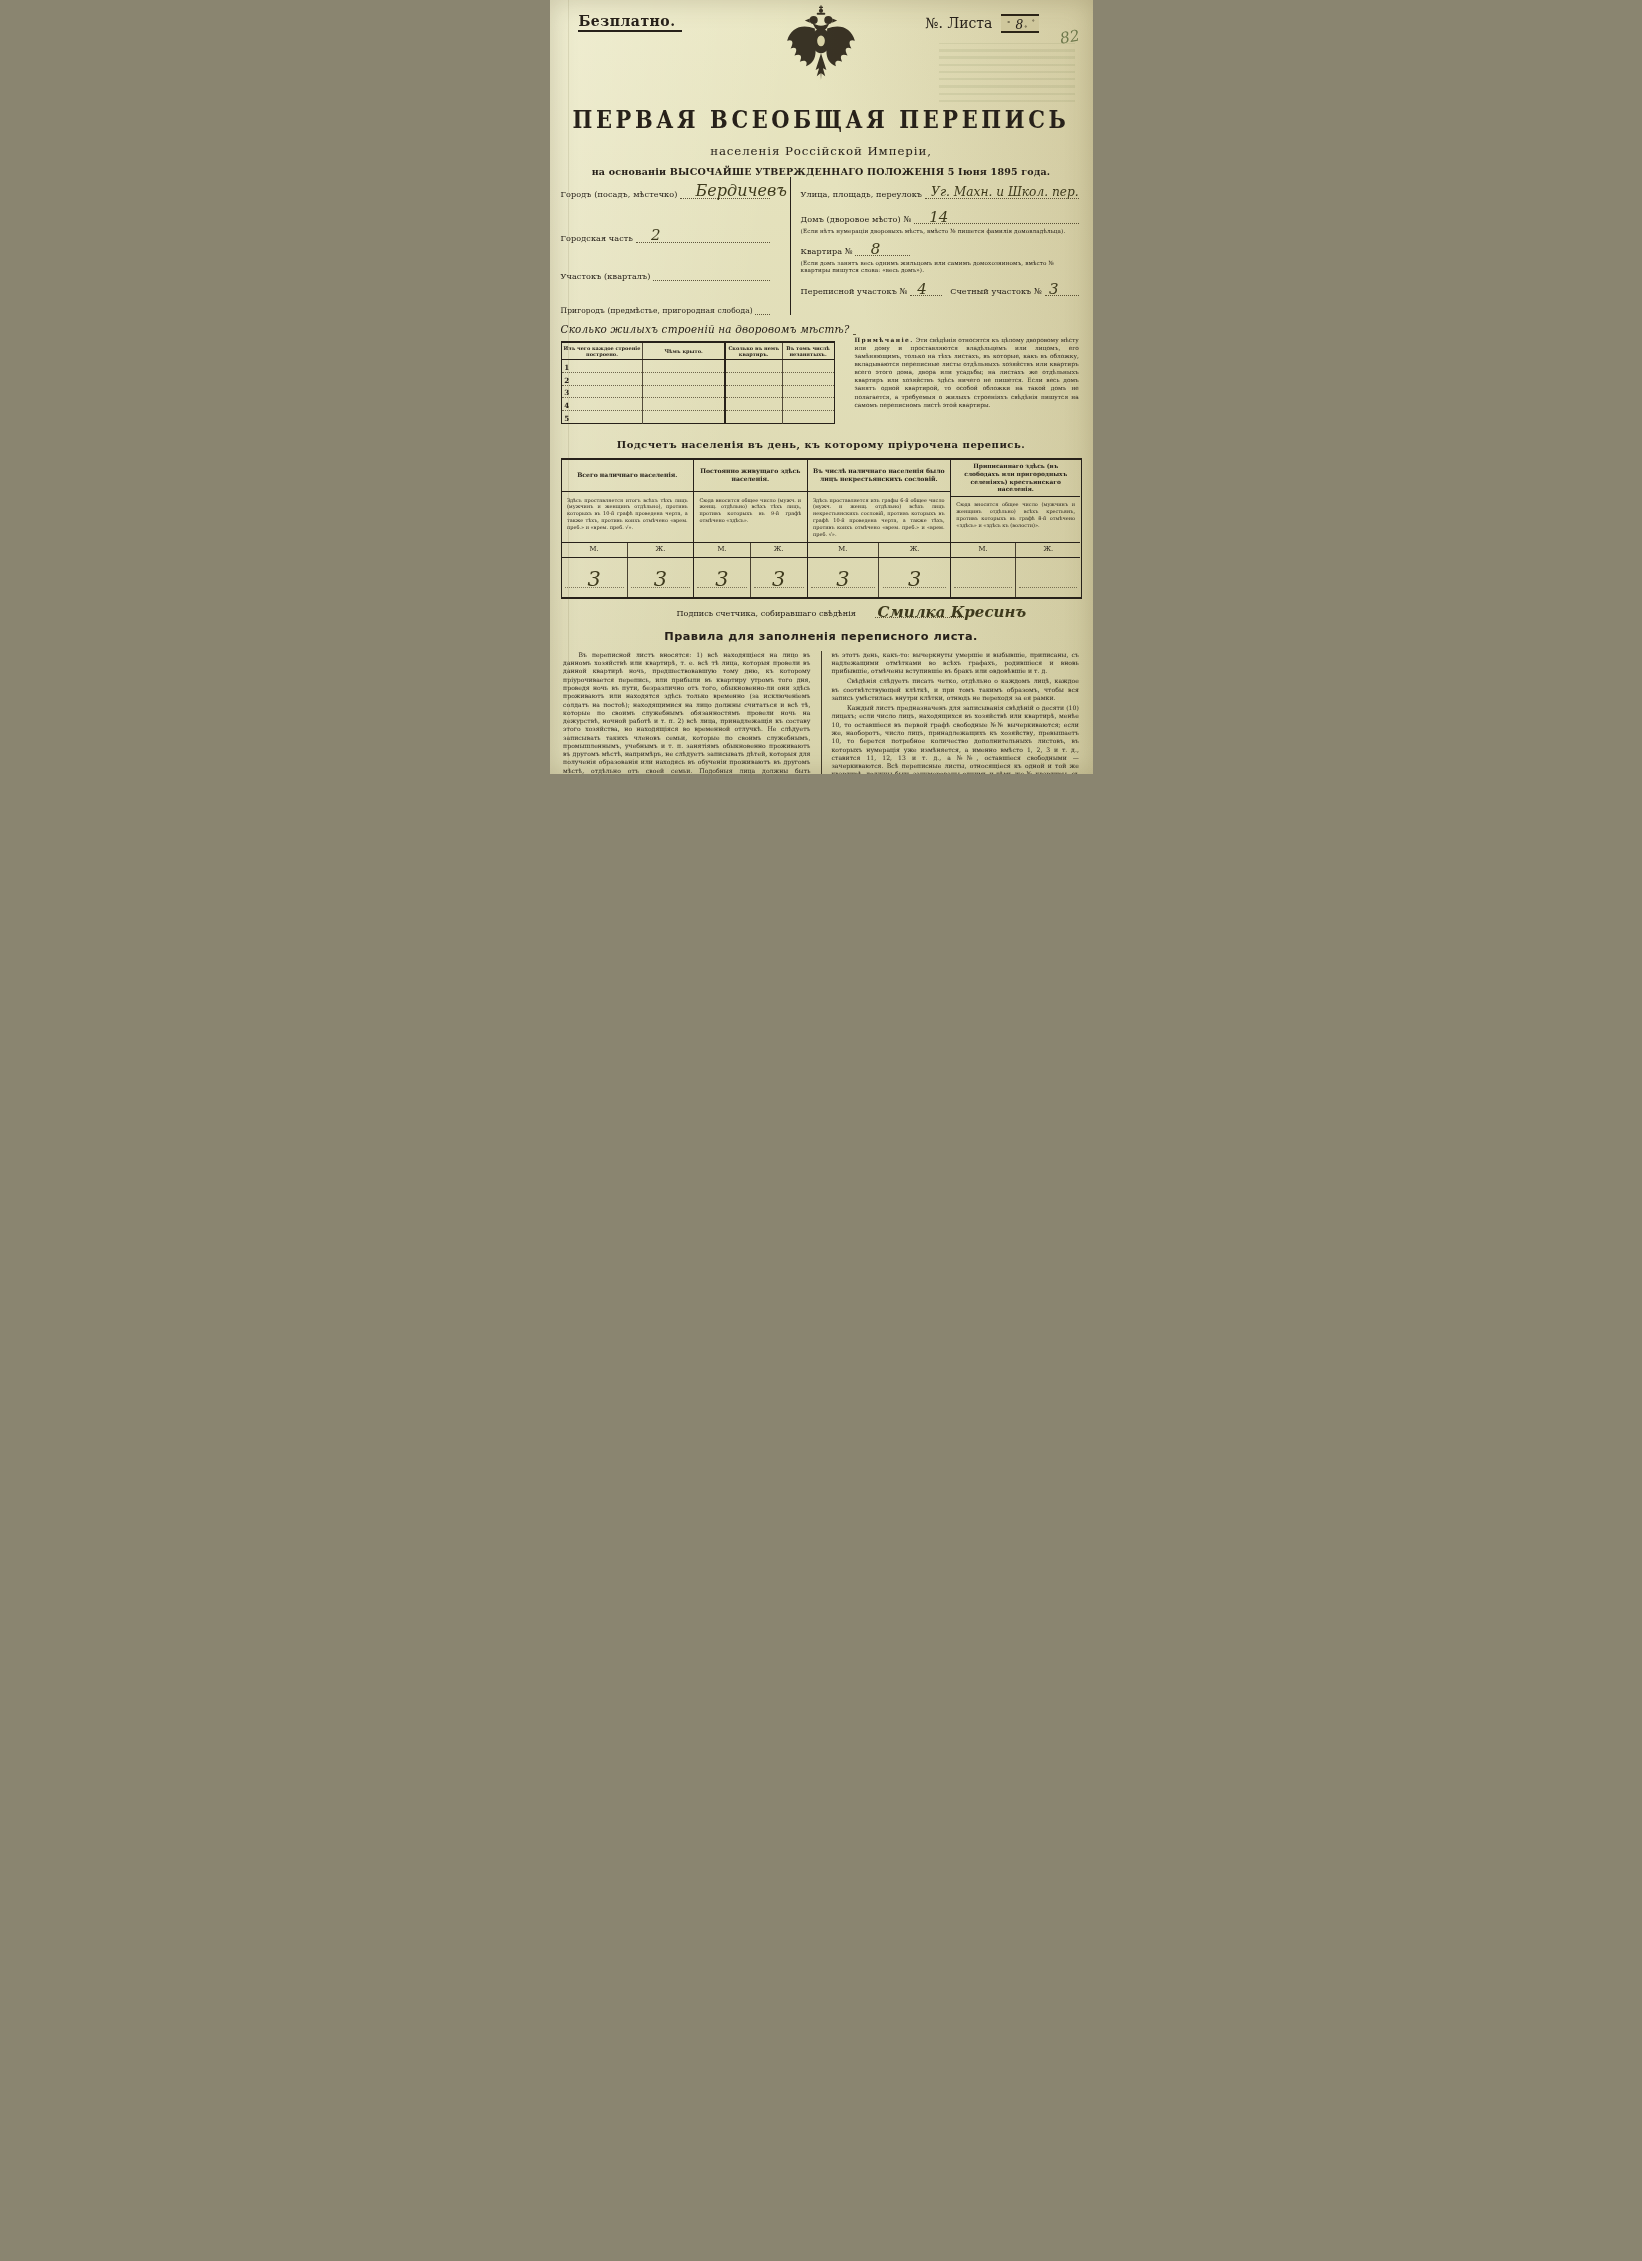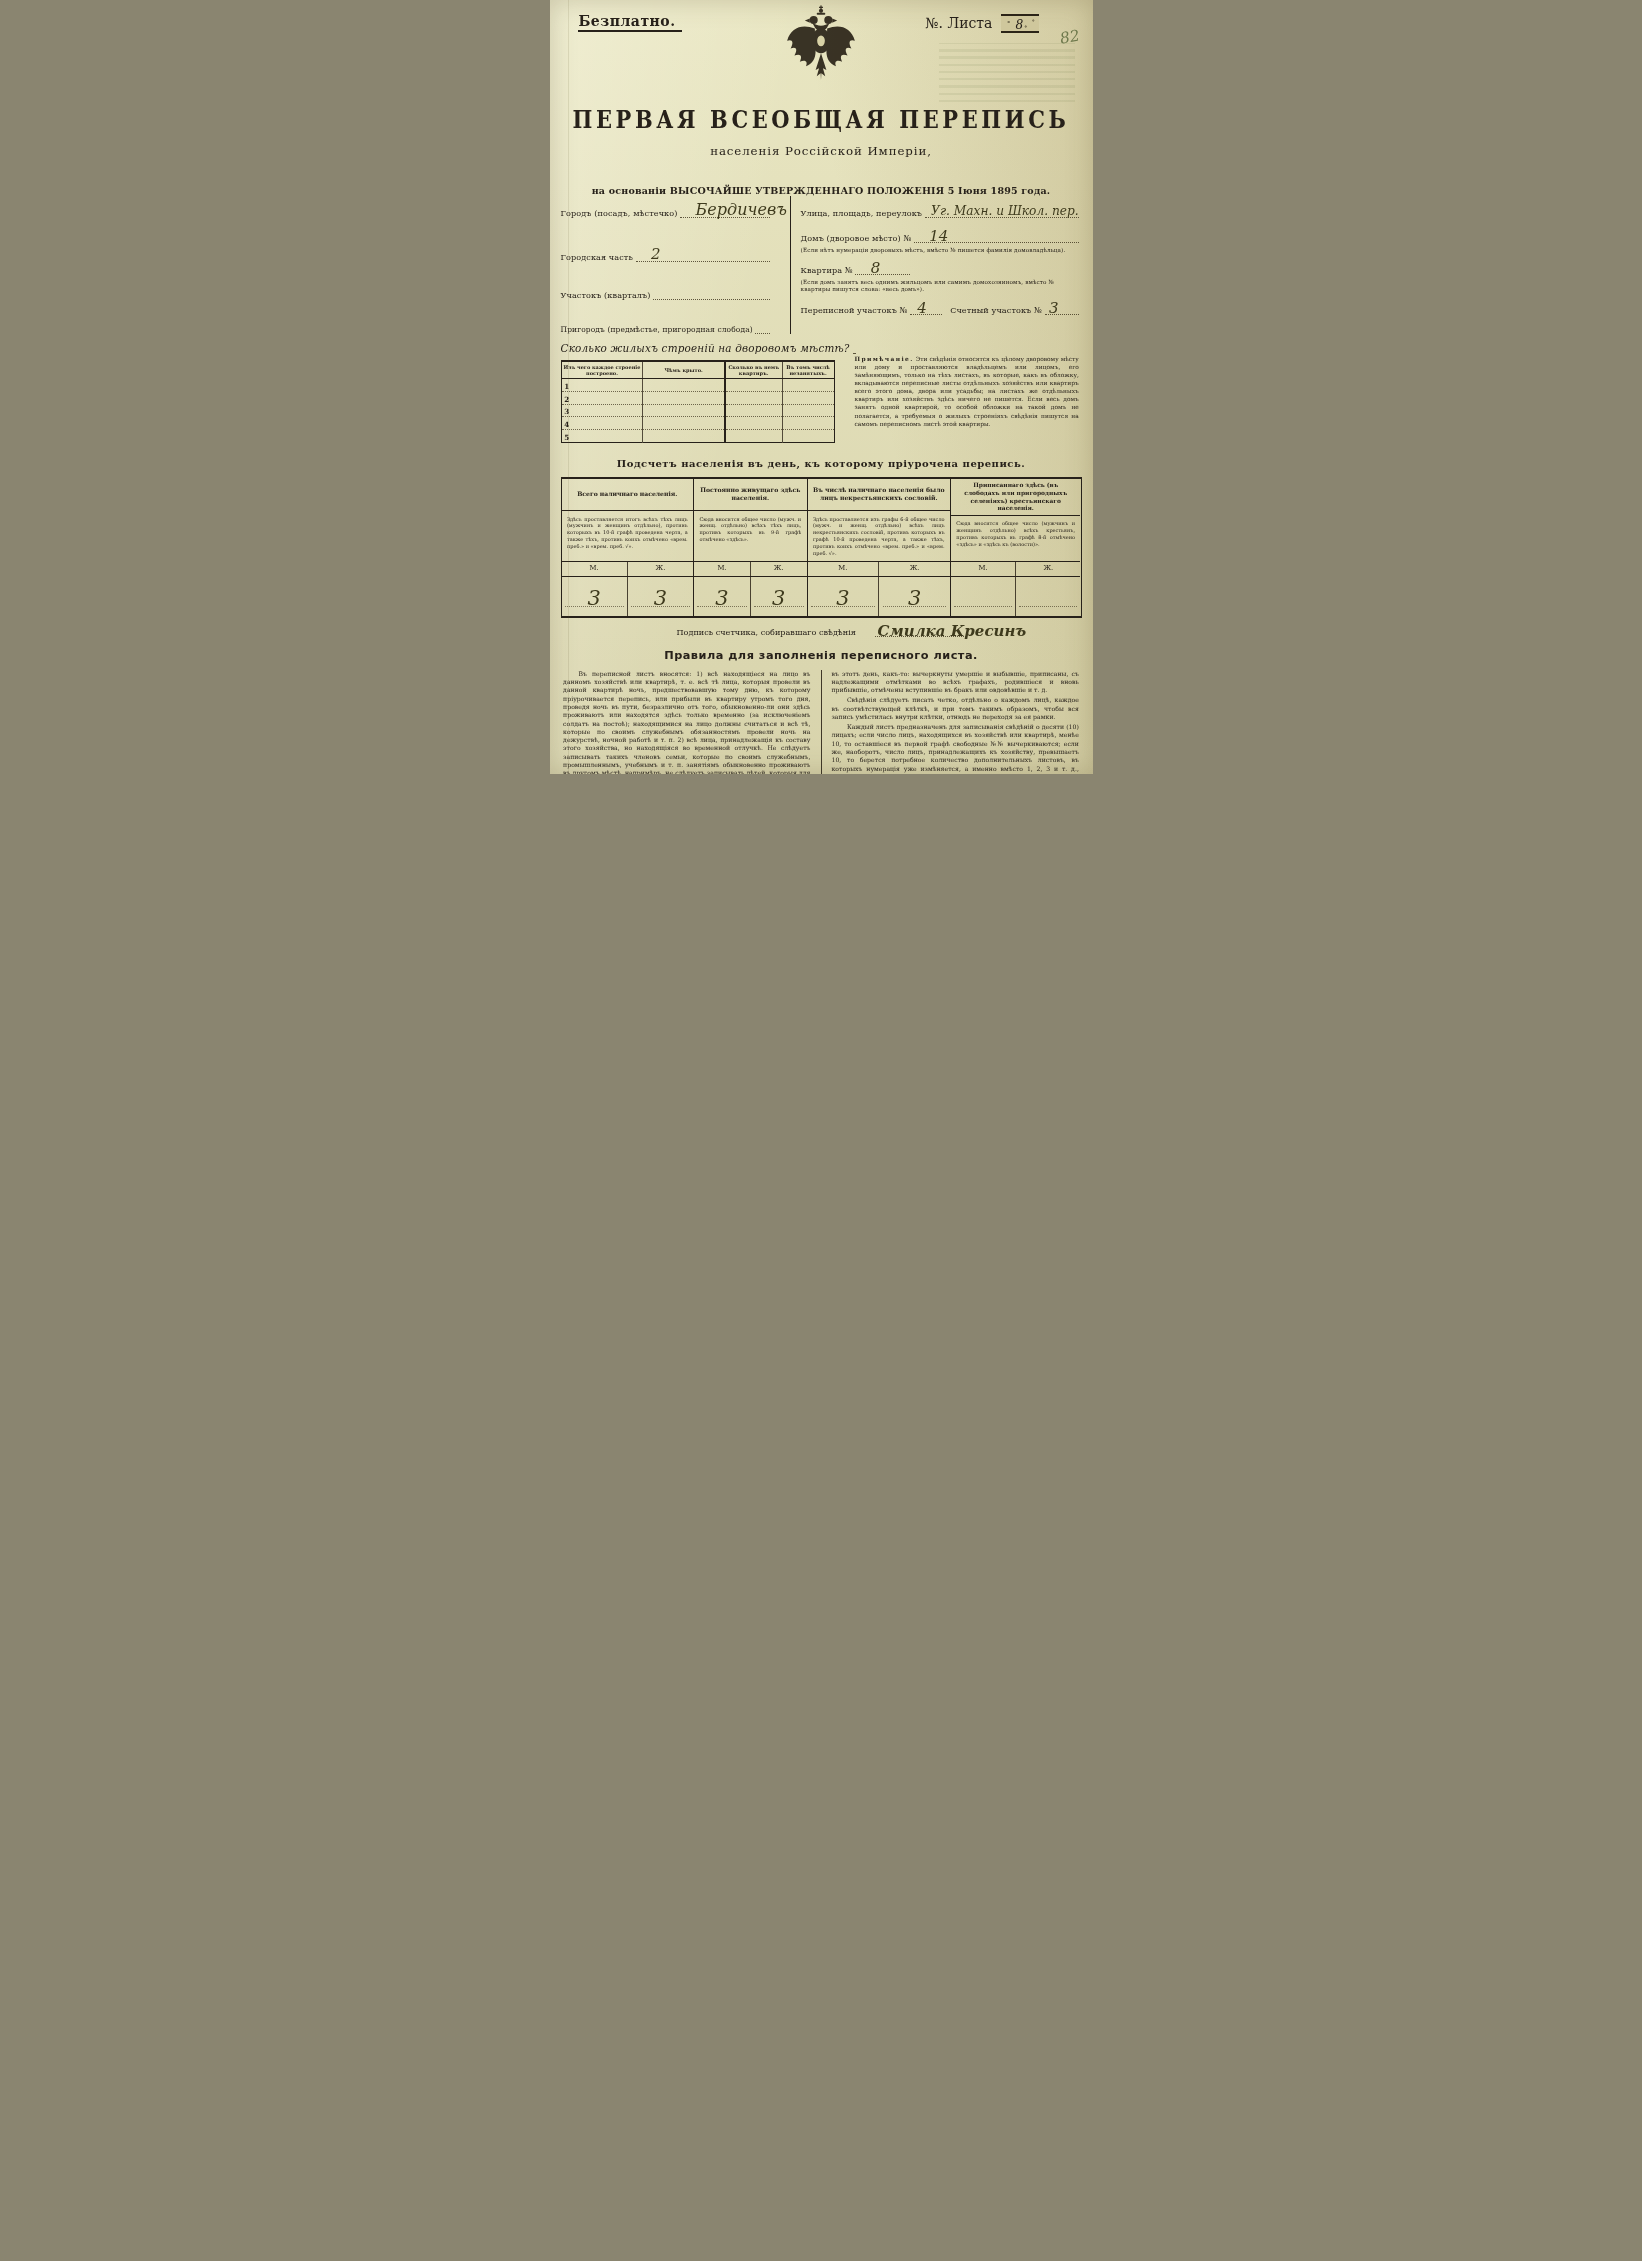--- a/index.html
+++ b/index.html
@@ -51,21 +51,21 @@
   .bleed {
     position:absolute; right:18px; top:43px; width:136px; height:59px;
     background:repeating-linear-gradient(0deg, rgba(95,110,60,.10) 0 2.3px, transparent 2.3px 7.2px);
     filter:blur(0.7px); pointer-events:none;
   }
 
   
   .title-block { text-align:center; margin-top:8.1px; }
   .t1 { font-size:21px; font-weight:bold; letter-spacing:3.6px; transform:scaleY(1.12); white-space:nowrap; }
   .t2 { font-size:11.8px; margin-top:11.8px; letter-spacing:0.9px; }
-  .t3 { font-size:9.5px; font-weight:bold; margin-top:27px; letter-spacing:0.2px; }
+  .t3 { font-size:9.5px; font-weight:bold; margin-top:8px; letter-spacing:0.2px; }
 
   
   .form-header {
     display:flex; margin-top:11.8px;
     border-bottom:3.2px solid #27211a;
   }
   .fh-left, .fh-right { flex:1; border-top:1.8px solid #27211a; padding:4.5px 6.3px 1.8px 9px; }
   .fh-center { width:163px; border-left:1.8px solid #27211a; border-right:1.8px solid #27211a;
     text-align:center; padding:0.9px 2.7px 2.7px; margin-top:-6.3px; background:transparent; }
   .fh-label { font-size:7.7px; font-weight:bold; letter-spacing:0.5px; }

